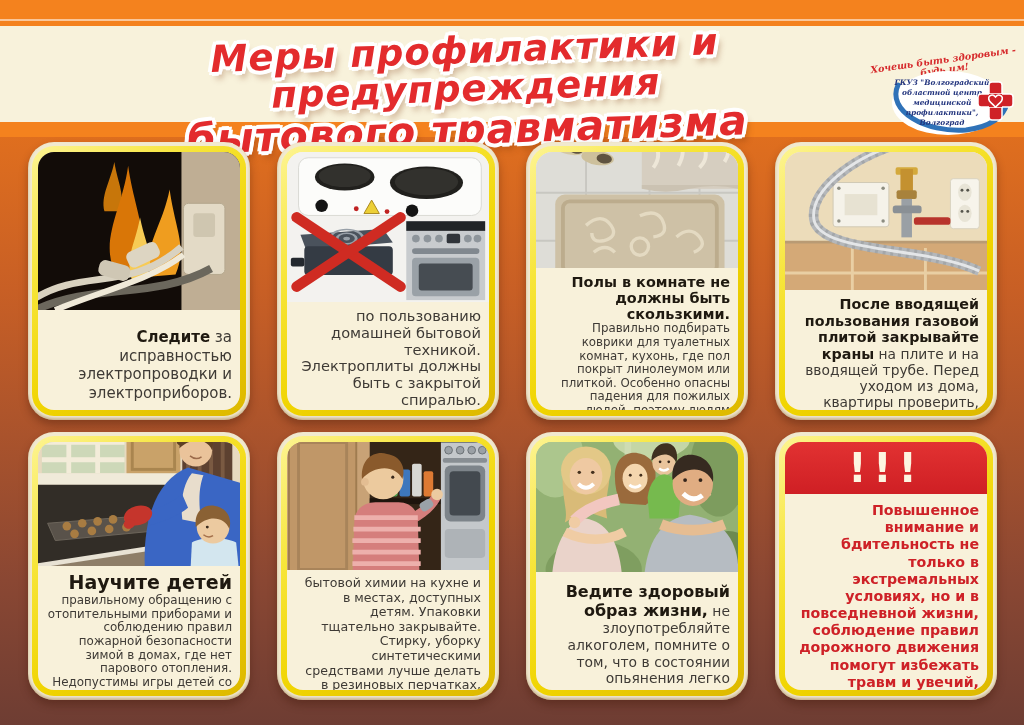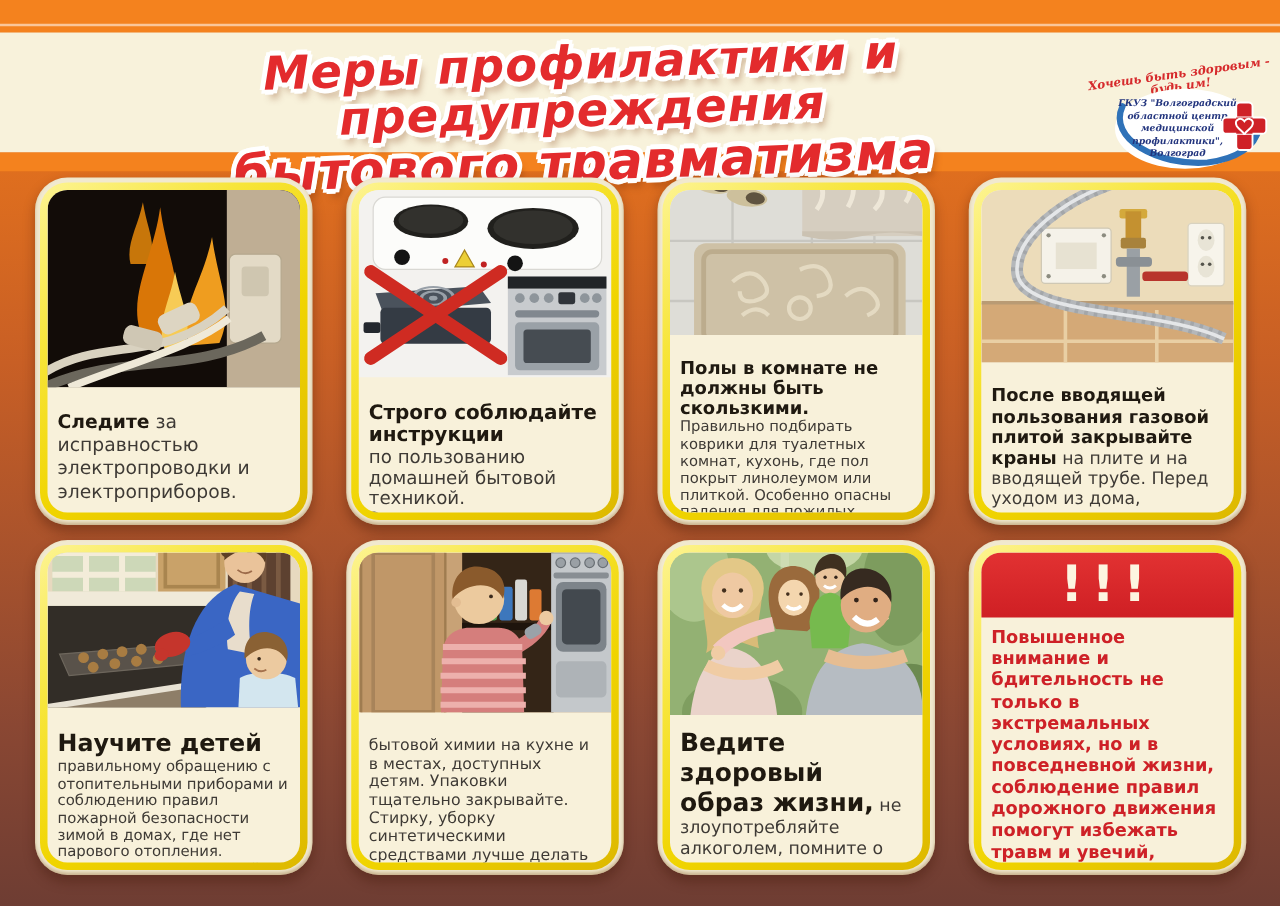--- a/index.html
+++ b/index.html
@@ -32,30 +32,30 @@
     display:grid;grid-template-columns:repeat(4,222px);grid-template-rows:278px 268px;
     column-gap:27px;row-gap:12px;
   }
   .card{background:#f1e9cf;border-radius:26px;padding:4px;box-sizing:border-box;
         box-shadow:0 5px 9px rgba(60,20,5,.35), inset 0 -2px 3px rgba(150,110,60,.45);}
   .card-yellow{height:100%;border-radius:22px;padding:6px;box-sizing:border-box;
         background:linear-gradient(140deg,#fdf493 0%,#f7e53a 30%,#f0d400 60%,#ddb800 100%);}
   .card-body{height:100%;border-radius:16px;background:#f8f1da;overflow:hidden;display:flex;flex-direction:column;}
   .photo{flex:none;overflow:hidden;}
   .photo svg{width:100%;height:100%;display:block;}
-  .card-text{flex:1;text-align:left;padding:19px 8px 4px;color:#3e3a35;overflow:hidden;}
+  .card-text{flex:1;text-align:right;padding:6px 8px 4px;color:#3e3a35;overflow:hidden;}
   .lead{font-weight:bold;color:#1f1910;}
   .lead.block{display:block;}
   .c1 .photo{height:158px}.c1 .card-text{font-size:15px;line-height:1.24;padding-top:18px}
   .c2 .photo{height:150px}.c2 .card-text{font-size:14.6px;line-height:1.15}.c2 .lead{font-size:16px}
   .c3 .photo{height:116px}.c3 .card-text{font-size:11.8px;line-height:1.15}.c3 .lead{font-size:14.4px;line-height:1.12}
   .c4 .photo{height:138px}.c4 .card-text{font-size:13.8px;line-height:1.16}.c4 .lead{font-size:14.3px}
   .c5 .photo{height:124px}.c5 .card-text{font-size:11.9px;line-height:1.15}.c5 .lead{font-size:19px}
   .c6 .photo{height:128px}.c6 .card-text{font-size:12.6px;line-height:1.16}.c6 .lead{font-size:16.2px}
-  .c7 .photo{height:130px}.c7 .card-text{font-size:13.9px;line-height:1.2;padding-top:10px}.c7 .lead{font-size:20px}
+  .c7 .photo{height:130px}.c7 .card-text{font-size:13.9px;line-height:1.2;padding-top:10px}.c7 .lead{font-size:16px}
   .c8 .alert-head{height:52px;flex:none;background:linear-gradient(180deg,#e23232,#cf1f24);
        display:flex;align-items:center;justify-content:center;
        color:#fdf5e0;font-weight:bold;font-size:40px;letter-spacing:7px;}
   .c8 .card-text{font-size:14.2px;line-height:1.21;font-weight:bold;color:#ce2127;padding-top:8px}
   .logo-text{font-family:"DejaVu Serif","Liberation Serif",serif;font-style:italic;font-weight:bold;fill:#23357e;font-size:7.4px;}
 </style>
 </head>
 <body>
 
 <div class="poster">
@@ -152,21 +152,21 @@
               <rect x="166" y="87" width="14" height="10" rx="2" fill="#30343a"></rect>
               <circle cx="188" cy="92" r="4" fill="#8e959b"></circle>
                 <circle cx="198" cy="92" r="4" fill="#8e959b"></circle>
               <rect x="130" y="102" width="70" height="6" rx="3" fill="#81888f"></rect>
               <rect x="130" y="112" width="70" height="40" rx="4" fill="#9aa1a7"></rect>
               <rect x="137" y="118" width="56" height="28" rx="3" fill="#464c52"></rect>
               <path d="M10,70 L118,142" stroke="#cf2b22" stroke-width="11" stroke-linecap="round"></path>
               <path d="M118,70 L10,142" stroke="#cf2b22" stroke-width="11" stroke-linecap="round"></path>
             </svg>
           </div>
-          <div class="card-text"><span class="lead block">Строго соблюдайте инструкции</span><span> по пользованию домашней бытовой техникой. Электроплиты должны быть с закрытой спиралью.</span></div>
+          <div class="card-text"><span> по пользованию домашней бытовой техникой. Электроплиты должны быть с закрытой спиралью.</span></div>
         </div>
       </div>
     </div>
 
     <div class="card c3">
       <div class="card-yellow">
         <div class="card-body">
           <div class="photo">
             <svg viewBox="0 0 210 160" preserveAspectRatio="xMidYMid slice">
               <rect width="210" height="160" fill="#deddd7"></rect>

